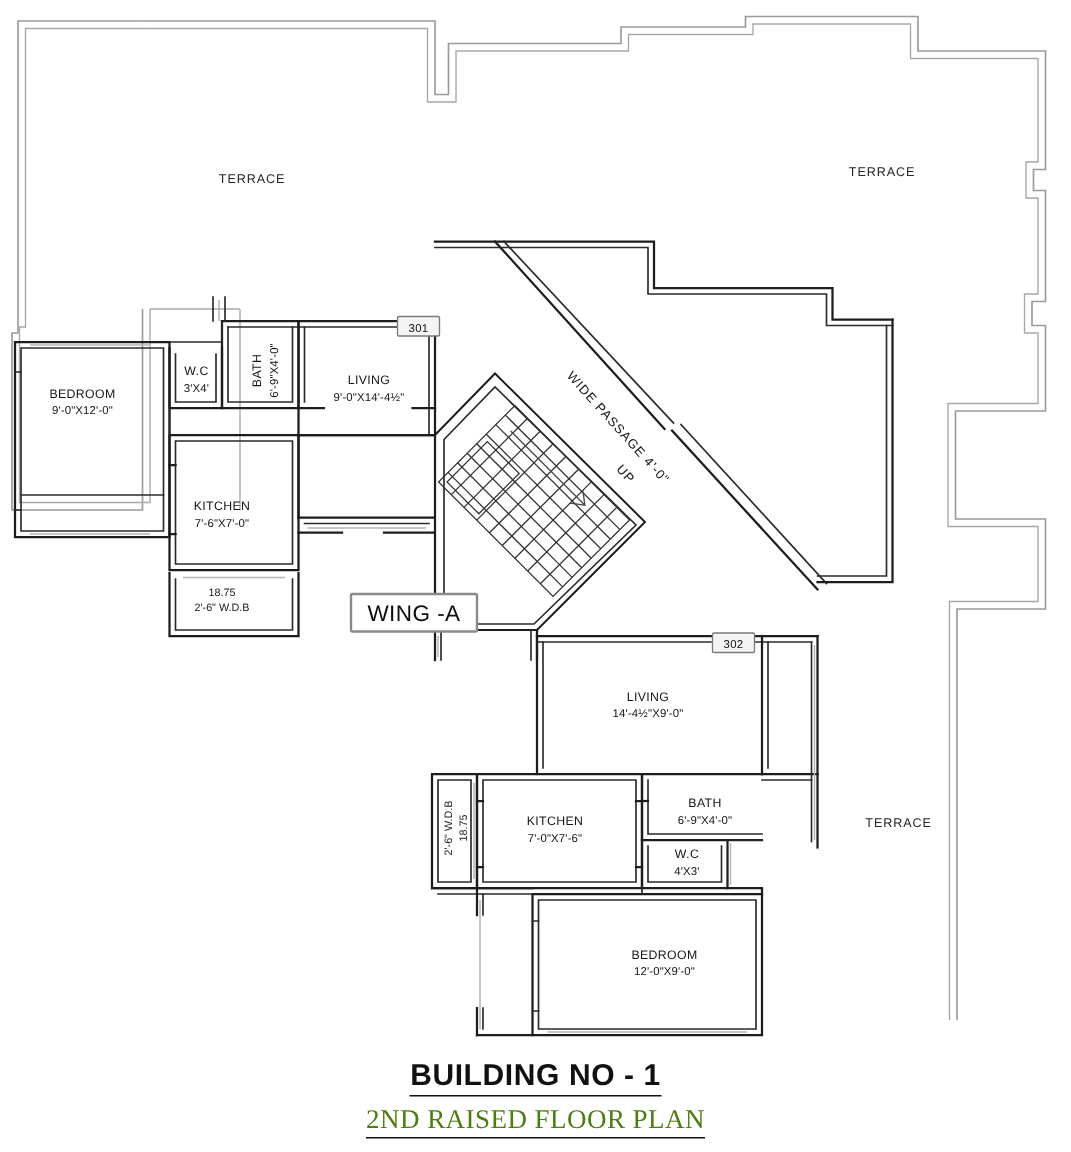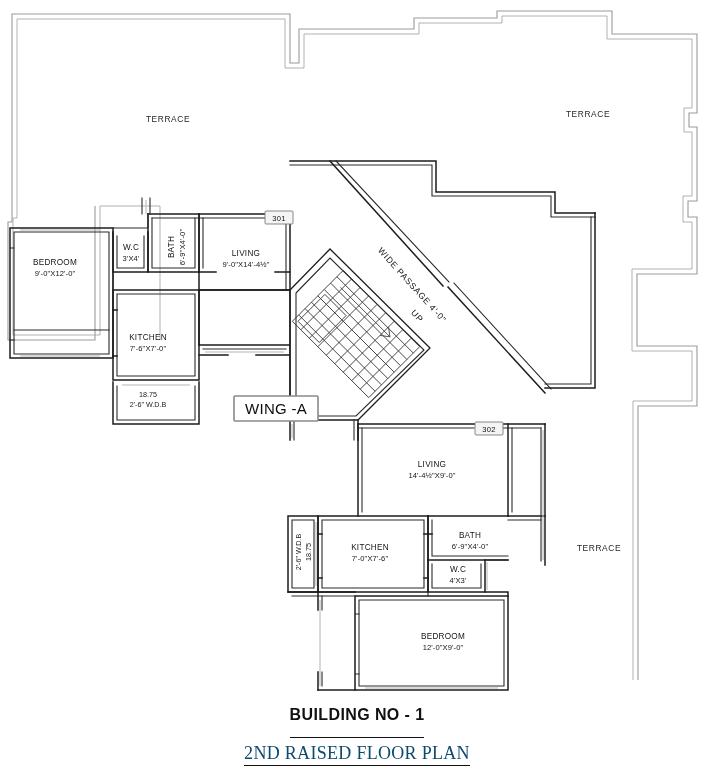--- a/index.html
+++ b/index.html
@@ -137,33 +137,33 @@
   
   #title-block {
     position: absolute;
     left: 0;
     top: 706px;
     width: 714px;
     text-align: center;
   }
   .title-main {
     font-family: "Liberation Sans", sans-serif;
-    font-size: 16px;
+    font-size: 20px;
     font-weight: bold;
     color: #111111;
     letter-spacing: 0.4px;
     display: inline-block;
     border-bottom: 1.6px solid #111111;
-    padding-bottom: 13px;
+    padding-bottom: 1px;
     line-height: 1.15;
   }
   .title-sub {
     font-family: "Liberation Serif", serif;
     font-size: 18px;
-    color: #0c4a6e;
+    color: #4d7c0f;
     letter-spacing: 0.3px;
     display: inline-block;
     border-bottom: 1.6px solid #111111;
     padding-bottom: 1px;
     margin-top: 5px;
     line-height: 1.15;
   }
   .title-row { line-height: 1; }
 </style>
 </head>

